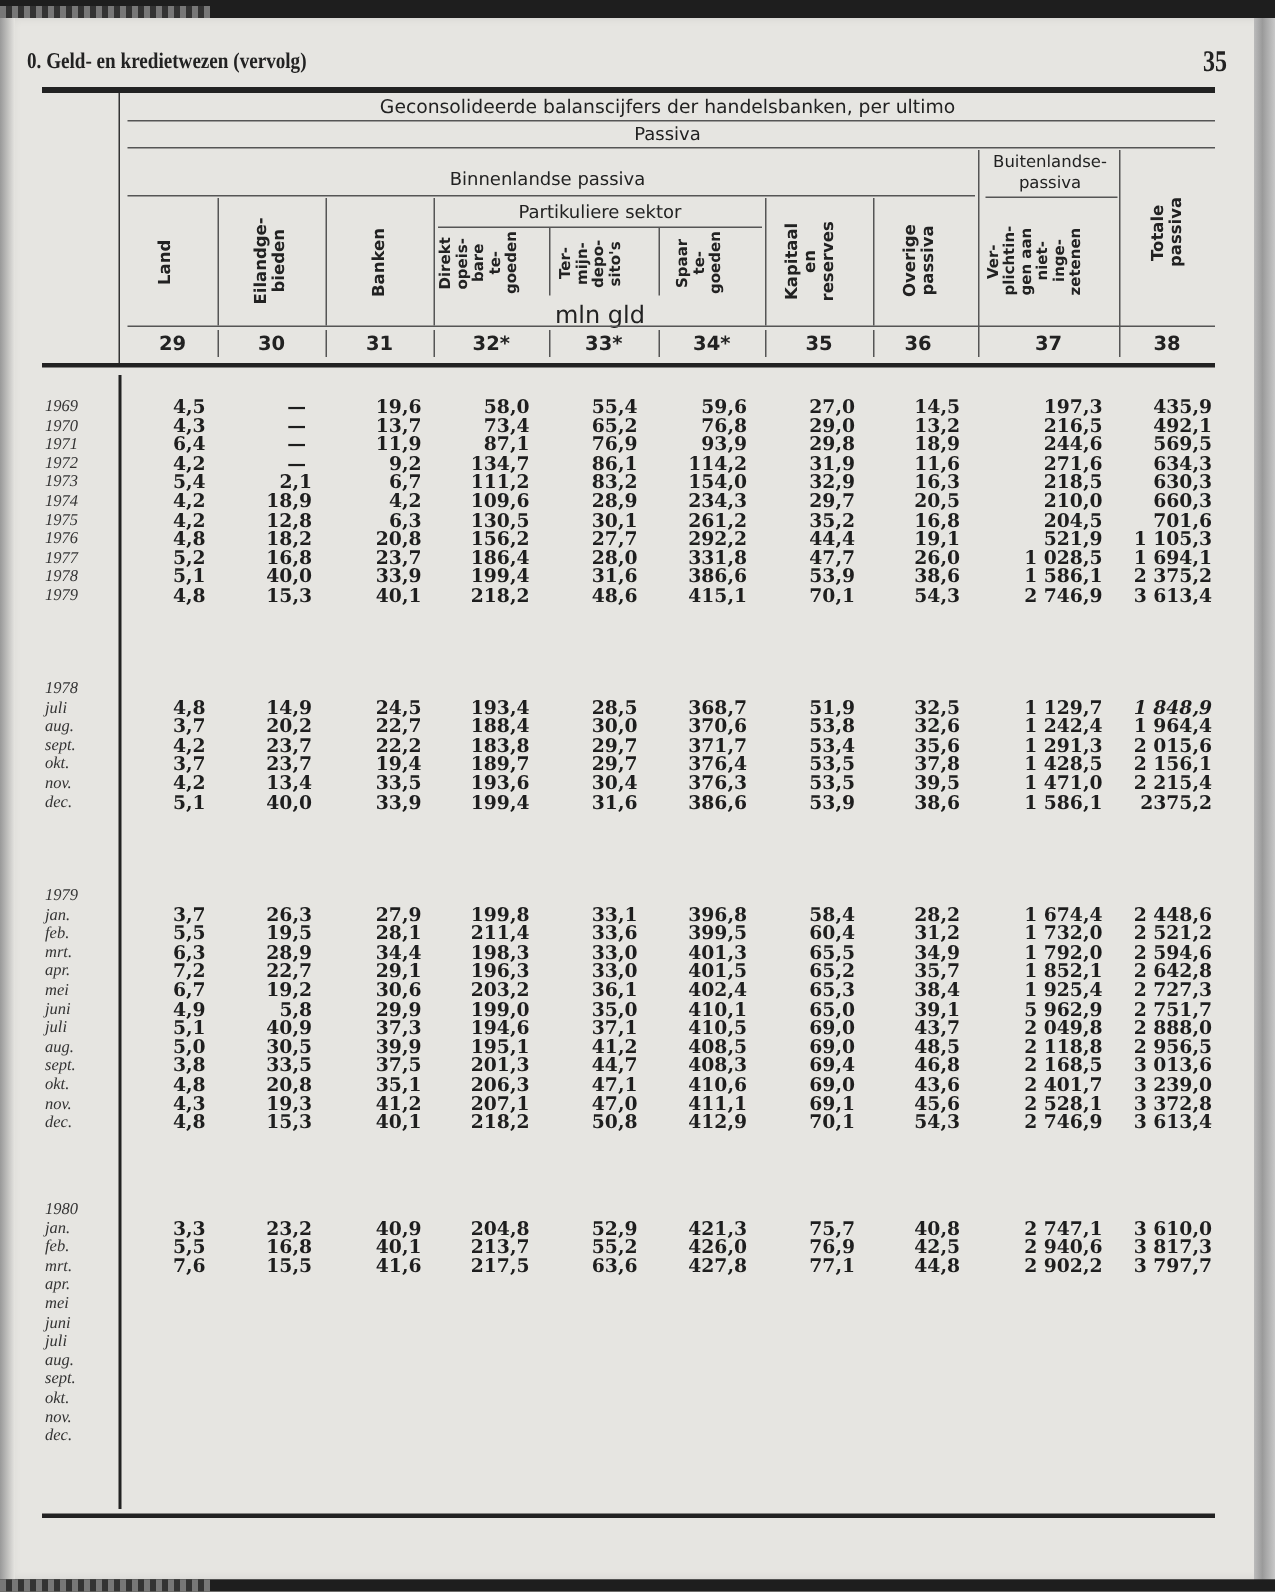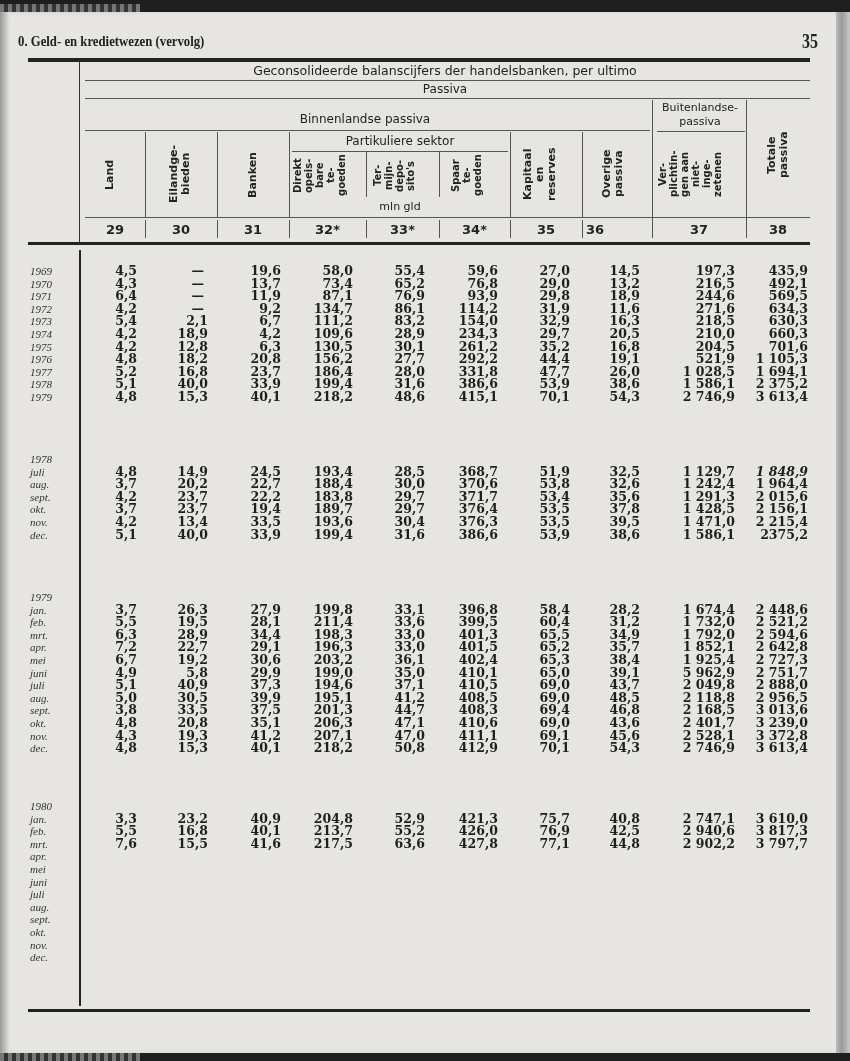--- a/index.html
+++ b/index.html
@@ -75,21 +75,21 @@
 <div class="rule" style="left:85px; top:98px; width:725px; height:1px; background:#555;"></div>
 <div class="hdr" style="left:80px; top:112px; width:570px; font-size:12px;">Binnenlandse passiva</div>
 <div class="rule" style="left:85px; top:130px; width:565px; height:1px; background:#555;"></div>
 <div class="vline" style="left:652px; top:100px; height:120px;"></div>
 <div class="hdr" style="left:655px; top:101px; width:90px; font-size:11px; white-space:pre-line; line-height:14px;">Buitenlandse-
 passiva</div>
 <div class="rule" style="left:657px; top:131px; width:88px; height:1px; background:#555;"></div>
 <div class="vline" style="left:746px; top:100px; height:120px;"></div>
 <div class="hdr" style="left:290px; top:134px; width:220px; font-size:12px;">Partikuliere sektor</div>
 <div class="rule" style="left:292px; top:151px; width:216px; height:1px; background:#555;"></div>
-<div class="hdr" style="left:340px; top:200px; width:120px; font-size:11px;">mln gld</div>
+<div class="hdr" style="left:340px; top:200px; width:120px; font-size:16px;">mln gld</div>
 <div class="rule" style="left:85px; top:217px; width:725px; height:1px; background:#555;"></div>
 
 <div class="vline" style="left:145px; top:132px; height:85px;"></div>
 <div class="vline" style="left:217px; top:132px; height:85px;"></div>
 <div class="vline" style="left:289px; top:132px; height:85px;"></div>
 <div class="vline" style="left:366px; top:152px; height:45px;"></div>
 <div class="vline" style="left:439px; top:152px; height:45px;"></div>
 <div class="vline" style="left:510px; top:132px; height:85px;"></div>
 <div class="vline" style="left:582px; top:132px; height:85px;"></div>
 
@@ -123,21 +123,21 @@
 <div class="vhdr" style="left:766px; top:105px; height:100px;">Totale
 passiva</div>
 
 <div class="colnum" style="left:85px; width:60px;">29</div>
 <div class="colnum" style="left:145px; width:72px;">30</div>
 <div class="colnum" style="left:217px; width:72px;">31</div>
 <div class="colnum" style="left:289px; width:77px;">32*</div>
 <div class="colnum" style="left:366px; width:73px;">33*</div>
 <div class="colnum" style="left:439px; width:71px;">34*</div>
 <div class="colnum" style="left:510px; width:72px;">35</div>
-<div class="colnum" style="left:560px; width:70px;">36</div>
+<div class="colnum" style="left:577px; width:70px;">36</div>
 <div class="colnum" style="left:652px; width:94px;">37</div>
 <div class="colnum" style="left:746px; width:64px;">38</div>
 <div class="vline" style="left:145px; top:220px; height:18px;"></div>
 <div class="vline" style="left:217px; top:220px; height:18px;"></div>
 <div class="vline" style="left:289px; top:220px; height:18px;"></div>
 <div class="vline" style="left:366px; top:220px; height:18px;"></div>
 <div class="vline" style="left:439px; top:220px; height:18px;"></div>
 <div class="vline" style="left:510px; top:220px; height:18px;"></div>
 <div class="vline" style="left:582px; top:220px; height:18px;"></div>
 <div class="vline" style="left:652px; top:220px; height:18px;"></div>

